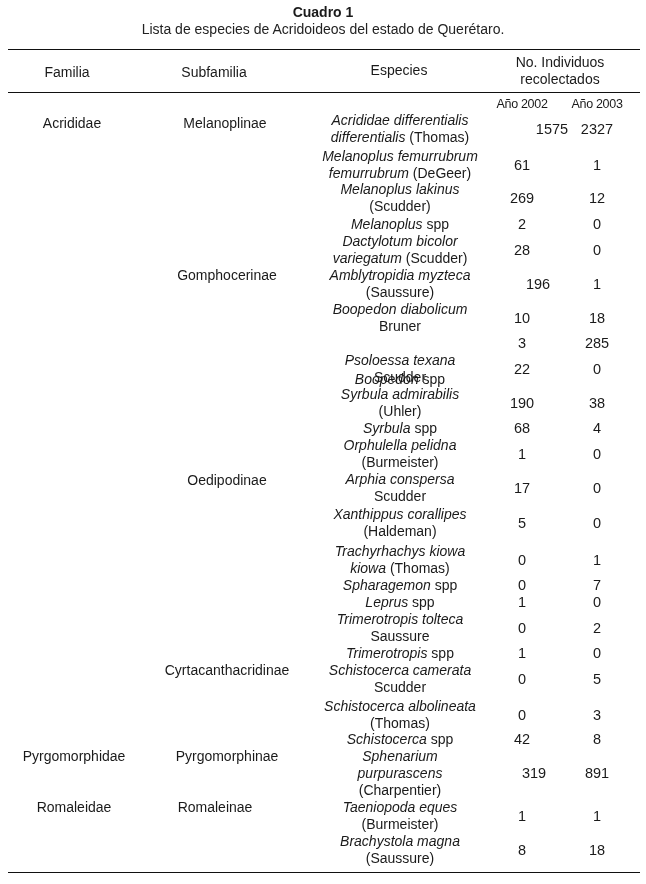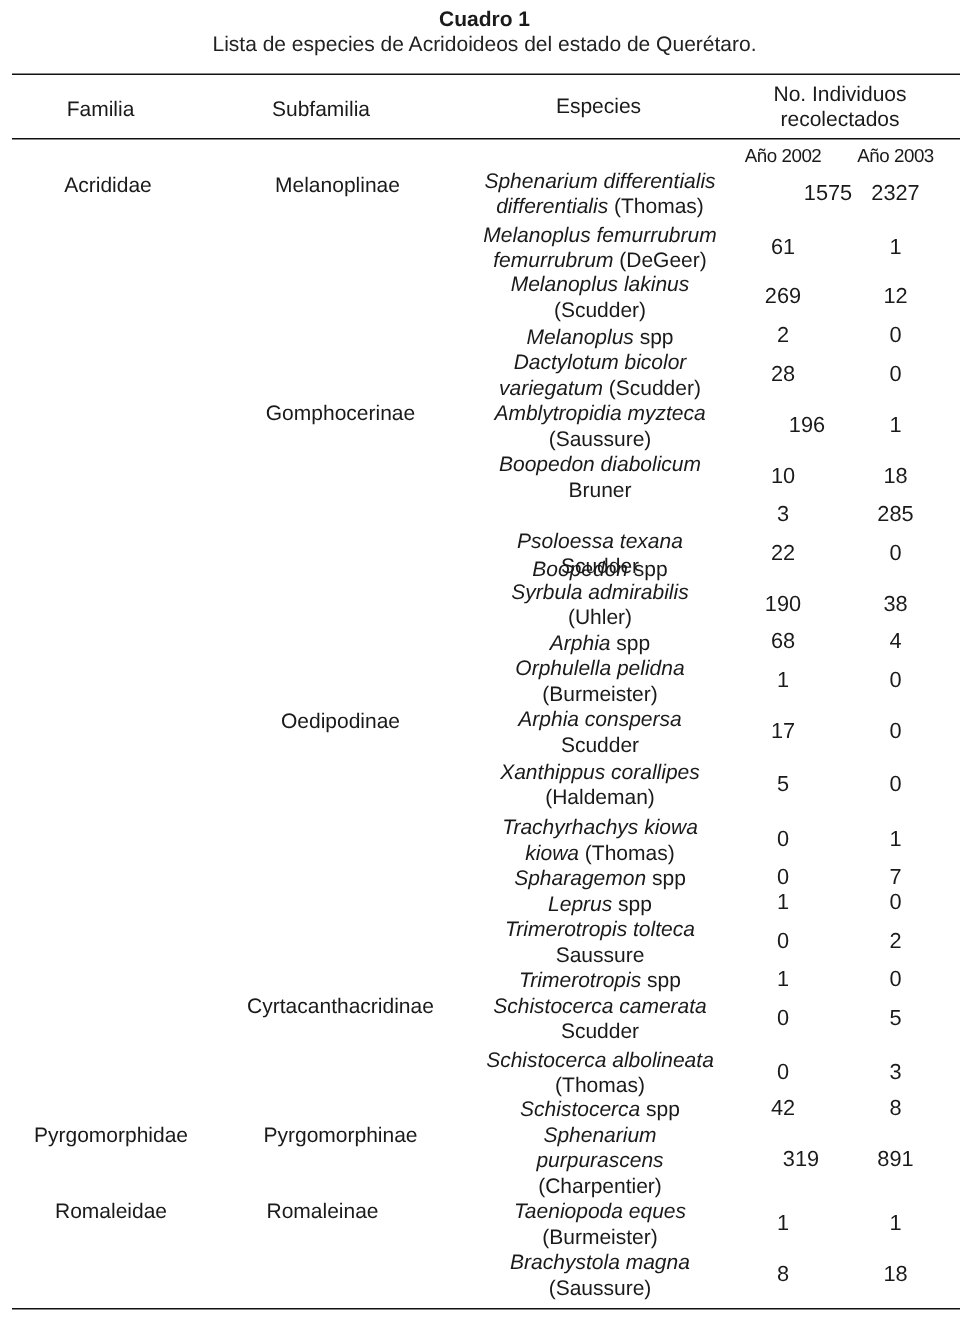--- a/index.html
+++ b/index.html
@@ -41,21 +41,21 @@
 <div class="abs c cell" style="left:74px; top:799px;">Romaleidae</div>
 
 <div class="abs c cell" style="left:225px; top:115px;">Melanoplinae</div>
 <div class="abs c cell" style="left:227px; top:267px;">Gomphocerinae</div>
 <div class="abs c cell" style="left:227px; top:472px;">Oedipodinae</div>
 <div class="abs c cell" style="left:227px; top:662px;">Cyrtacanthacridinae</div>
 <div class="abs c cell" style="left:227px; top:748px;">Pyrgomorphinae</div>
 <div class="abs c cell" style="left:215px; top:799px;">Romaleinae</div>
 
 <div id="rows">
-    <div class="abs c sp" style="left: 400px; top: 112px;"><i>Sphenarium differentialis</i></div>
+    <div class="abs c sp" style="left: 400px; top: 112px;"><i>Acrididae differentialis</i></div>
     <div class="abs c sp" style="left: 400px; top: 129px;"><i>differentialis</i><span> (Thomas)</span></div>
     <div class="abs c num" style="left: 552px; top: 120.5px;">1575</div>
     <div class="abs c num" style="left: 597px; top: 120.5px;">2327</div>
     <div class="abs c sp" style="left: 400px; top: 148px;"><i>Melanoplus femurrubrum</i></div>
     <div class="abs c sp" style="left: 400px; top: 165px;"><i>femurrubrum</i><span> (DeGeer)</span></div>
     <div class="abs c num" style="left: 522px; top: 156.5px;">61</div>
     <div class="abs c num" style="left: 597px; top: 156.5px;">1</div>
     <div class="abs c sp" style="left: 400px; top: 181px;"><i>Melanoplus lakinus</i></div>
     <div class="abs c sp" style="left: 400px; top: 198px;"><span>(Scudder)</span></div>
     <div class="abs c num" style="left: 522px; top: 189.5px;">269</div>
@@ -79,21 +79,21 @@
     <div class="abs c num" style="left: 522px; top: 335px;">3</div>
     <div class="abs c num" style="left: 597px; top: 335px;">285</div>
     <div class="abs c sp" style="left: 400px; top: 352px;"><i>Psoloessa texana</i></div>
     <div class="abs c sp" style="left: 400px; top: 369px;"><span>Scudder</span></div>
     <div class="abs c num" style="left: 522px; top: 360.5px;">22</div>
     <div class="abs c num" style="left: 597px; top: 360.5px;">0</div>
     <div class="abs c sp" style="left: 400px; top: 386px;"><i>Syrbula admirabilis</i></div>
     <div class="abs c sp" style="left: 400px; top: 403px;"><span>(Uhler)</span></div>
     <div class="abs c num" style="left: 522px; top: 394.5px;">190</div>
     <div class="abs c num" style="left: 597px; top: 394.5px;">38</div>
-    <div class="abs c sp" style="left: 400px; top: 420px;"><i>Arphia</i><span> spp</span></div>
+    <div class="abs c sp" style="left: 400px; top: 420px;"><i>Syrbula</i><span> spp</span></div>
     <div class="abs c num" style="left: 522px; top: 420px;">68</div>
     <div class="abs c num" style="left: 597px; top: 420px;">4</div>
     <div class="abs c sp" style="left: 400px; top: 437px;"><i>Orphulella pelidna</i></div>
     <div class="abs c sp" style="left: 400px; top: 454px;"><span>(Burmeister)</span></div>
     <div class="abs c num" style="left: 522px; top: 445.5px;">1</div>
     <div class="abs c num" style="left: 597px; top: 445.5px;">0</div>
     <div class="abs c sp" style="left: 400px; top: 471px;"><i>Arphia conspersa</i></div>
     <div class="abs c sp" style="left: 400px; top: 488px;"><span>Scudder</span></div>
     <div class="abs c num" style="left: 522px; top: 479.5px;">17</div>
     <div class="abs c num" style="left: 597px; top: 479.5px;">0</div>

